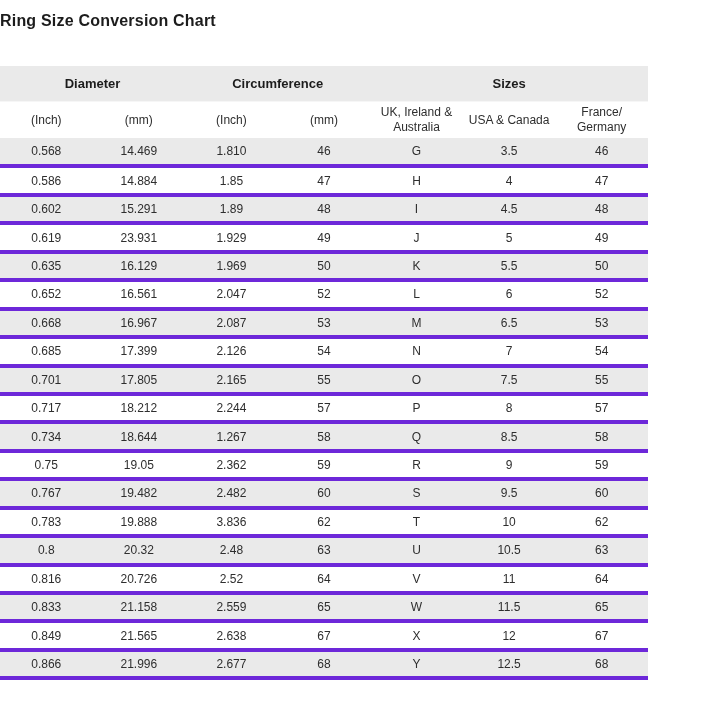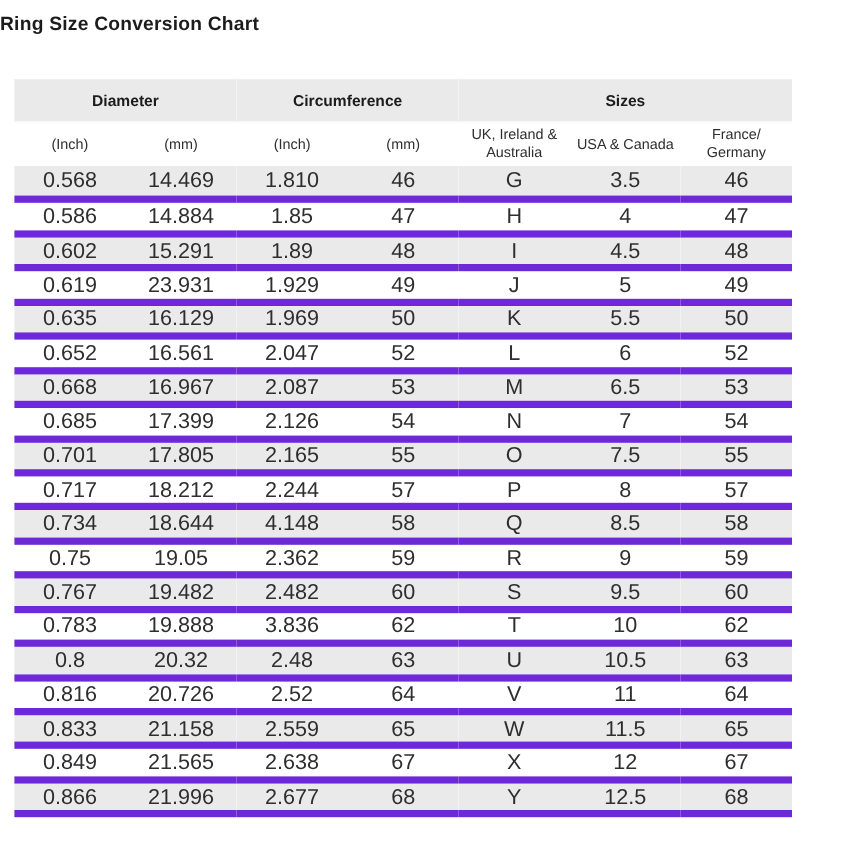--- a/index.html
+++ b/index.html
@@ -23,21 +23,20 @@
     padding-top: 12px;
     font-size: 16px;
     font-weight: bold;
     color: #1c1c1c;
     letter-spacing: 0.2px;
   }
   table.ring-table {
     width: 648px;
     border-collapse: collapse;
     table-layout: fixed;
-    margin-left: 12px;
   }
   table.ring-table th,
   table.ring-table td {
     text-align: center;
     vertical-align: middle;
     padding: 0 2px;
     overflow: hidden;
   }
   thead tr.group-row th {
     background: #eaeaea;
@@ -50,22 +49,22 @@
   thead tr.sub-row th {
     background: #ffffff;
     height: 36px;
     font-size: 12px;
     font-weight: normal;
     color: #2e2e2e;
     line-height: 1.25;
   }
   tbody tr {
     height: 28.45px;
-    font-size: 18px;
-    border-bottom: 6px solid #6d28d9;
+    font-size: 12px;
+    border-bottom: 4px solid #6d28d9;
   }
   tbody tr:nth-child(odd) {
     background: #eaeaea;
   }
   tbody tr:nth-child(even) {
     background: #ffffff;
   }
 </style>
 </head>
 <body>
@@ -178,21 +177,21 @@
           <td>18.212</td>
           <td>2.244</td>
           <td>57</td>
           <td>P</td>
           <td>8</td>
           <td>57</td>
         </tr>
         <tr>
           <td>0.734</td>
           <td>18.644</td>
-          <td>4.148</td>
+          <td>1.267</td>
           <td>58</td>
           <td>Q</td>
           <td>8.5</td>
           <td>58</td>
         </tr>
         <tr>
           <td>0.75</td>
           <td>19.05</td>
           <td>2.362</td>
           <td>59</td>

